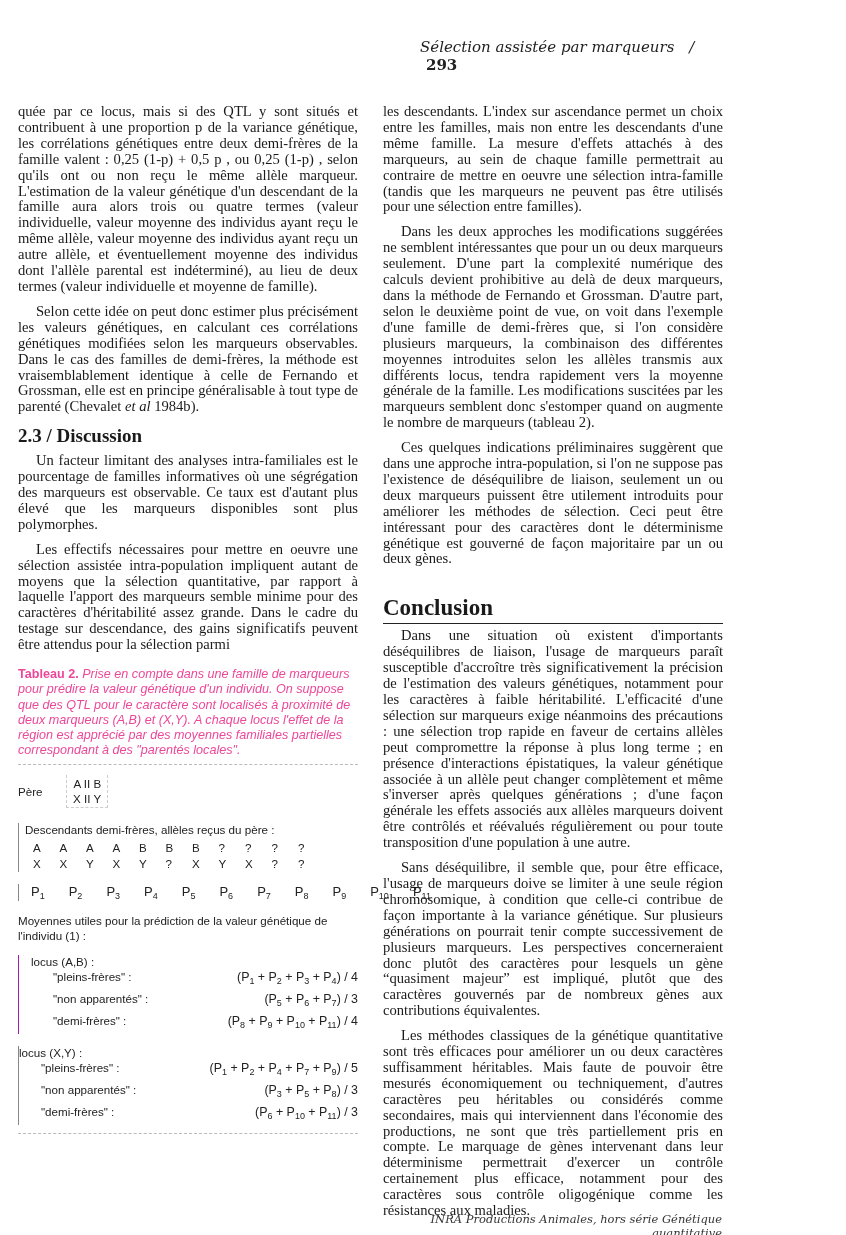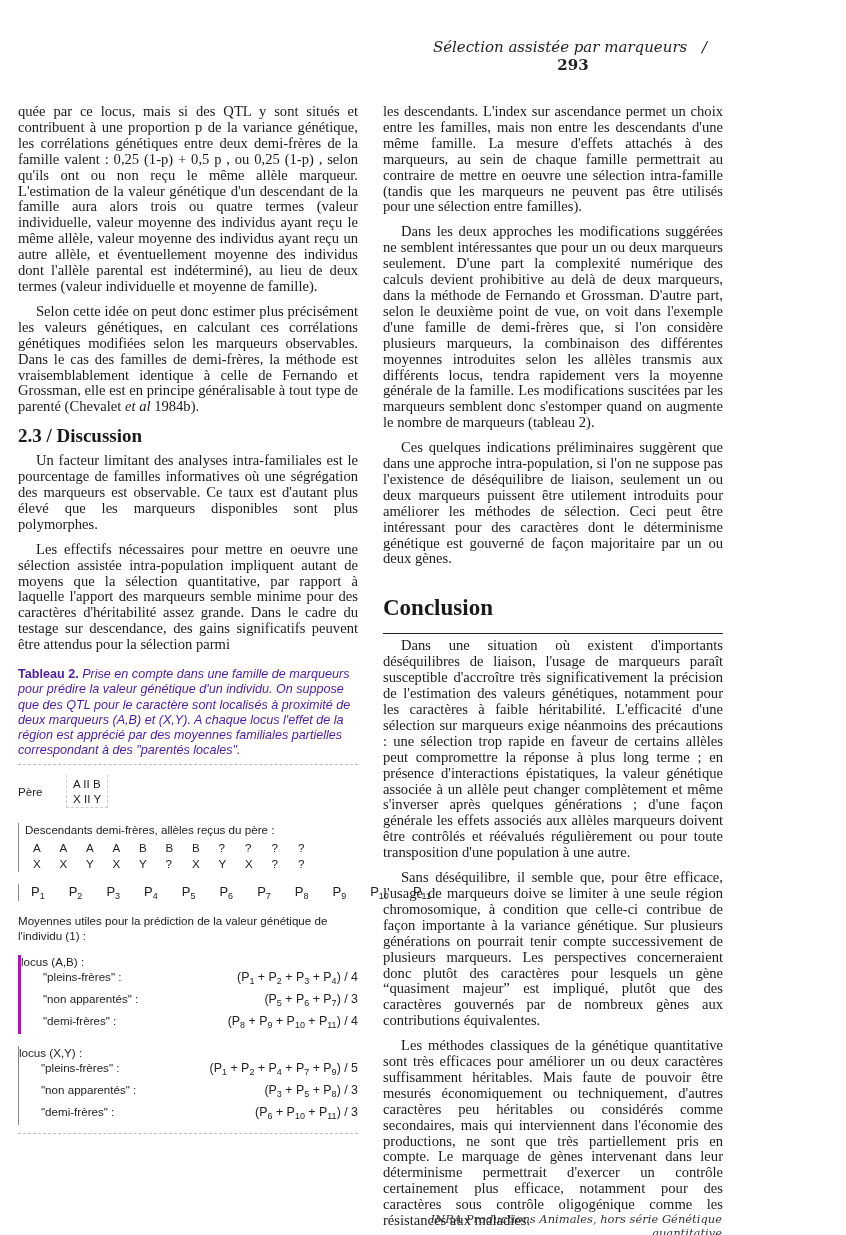--- a/index.html
+++ b/index.html
@@ -1,19 +1,19 @@
 <!DOCTYPE html>
 <html><head>
 <meta charset="utf-8">
 <style>
   html, body { margin: 0; padding: 0; background: #ffffff; }
   body { width: 846px; height: 1235px; position: relative; overflow: hidden; color: #1a1a1a; }
 
   .running-head {
-    position: absolute; left: 420px; top: 38px; width: 300px; text-align: center;
+    position: absolute; left: 420px; top: 38px; width: 300px; text-align: left;
     font-family: "DejaVu Serif", serif; font-size: 15px; font-style: italic; color: #222;
   }
   .running-head .pg { font-style: normal; font-weight: bold; margin-left: 6px; }
 
   .col { position: absolute; top: 104px; width: 340px; }
   .col-left { left: 18px; }
   .col-right { left: 383px; }
 
   p.para {
     margin: 0 0 9px 0; font-family: "Liberation Serif", serif; font-size: 14.6px;
@@ -21,38 +21,38 @@
   }
   p.para.ind { text-indent: 18px; font-family: Liberation Serif, serif; }
   p.para i { font-style: italic; }
 
   h2.sub {
     font-family: "Liberation Serif", serif; font-weight: bold; font-size: 19px;
     margin: 10px 0 6px 0;
   }
   h1.sec {
     font-family: "Liberation Serif", serif; font-weight: bold; font-size: 23px;
-    margin: 28px 0 4px 0; padding-bottom: 12px; border-bottom: 1.5px solid #222;
+    margin: 28px 0 4px 0; padding-bottom: 2px; border-bottom: 1.5px solid #222;
   }
 
   .caption {
     font-family: "Liberation Sans", sans-serif; font-size: 12.6px; line-height: 15.2px;
-    font-style: italic; margin: 14px 0 6px 0; color: #4c1d95;
+    font-style: italic; margin: 14px 0 6px 0; color: #ec4899;
   }
   .caption b { font-style: normal; font-weight: bold; }
 
   .tbl {
     font-family: "Liberation Sans", sans-serif; font-size: 11.6px; color: #222;
     position: relative; border-top: 1px dashed #bbb; border-bottom: 1px dashed #bbb;
     padding: 6px 0 6px 0;
   }
   .tbl .blk { position: relative; border-left: 1px solid #888; padding-left: 6px; margin: 12px 0 12px 0; }
   .pere { display: flex; align-items: center; height: 40px; }
   .pere .lbl { width: 48px; }
-  .pere .geno { border: 1px dashed #ccc; border-top: none; border-right: 1px dashed #ccc; padding: 1px 6px; line-height: 15px; text-align: left; }
+  .pere .geno { border: 1px dashed #ccc; border-top: none; border-right: 1px dashed #ccc; padding: 1px 6px; line-height: 15px; text-align: right; }
   .grid-row { display: flex; padding-left: 8px; line-height: 16px; }
   .grid-row span { width: 26.5px; display: inline-block; }
   .perf { display: flex; padding-left: 6px; font-size: 13px; margin-top: 6px; gap: 24px; }
   .perf span { width: 26.5px; display: inline-block; }
   .perf sub, .frm sub { font-size: 9px; vertical-align: -3px; }
   .row2 { display: flex; line-height: 18px; }
   .row2 .k { width: 140px; padding-left: 22px; }
   .row2 .v { flex: 1; font-size: 12.4px; text-align: right; }
 
   .footer {
@@ -131,21 +131,21 @@
         <span>P<sub>7</sub></span>
         <span>P<sub>8</sub></span>
         <span>P<sub>9</sub></span>
         <span>P<sub>10</sub></span>
         <span>P<sub>11</sub></span>
       </div>
     </div>
 
     <div style="margin:4px 0 10px 0; line-height:15px;">Moyennes utiles pour la prédiction de la valeur génétique de l'individu (1) :</div>
 
-    <div class="blk" style="padding-left:0; border-left:3px solid #a21caf;">
+    <div class="blk" style="padding-left:12px; border-left:1px solid #a21caf;">
       <div>locus (A,B) :</div>
       <div class="row2">
         <span class="k">"pleins-frères" :</span>
         <span class="v frm">(P<sub>1</sub> + P<sub>2</sub> + P<sub>3</sub> + P<sub>4</sub>) / <span>4</span></span>
       </div>
       <div class="row2">
         <span class="k">"non apparentés" :</span>
         <span class="v frm">(P<sub>5</sub> + P<sub>6</sub> + P<sub>7</sub>) / <span>3</span></span>
       </div>
       <div class="row2">

